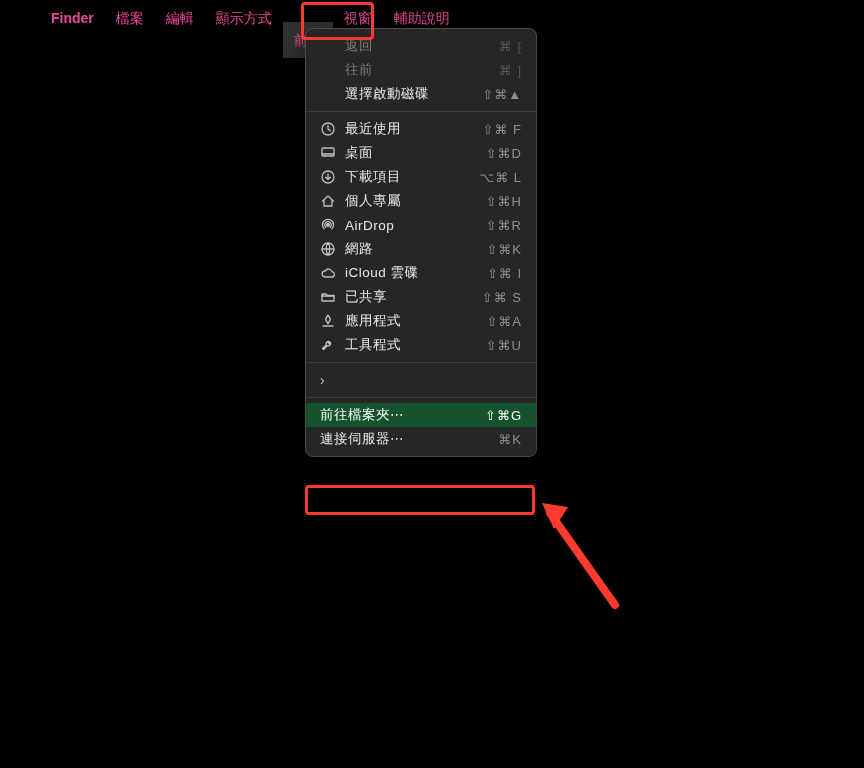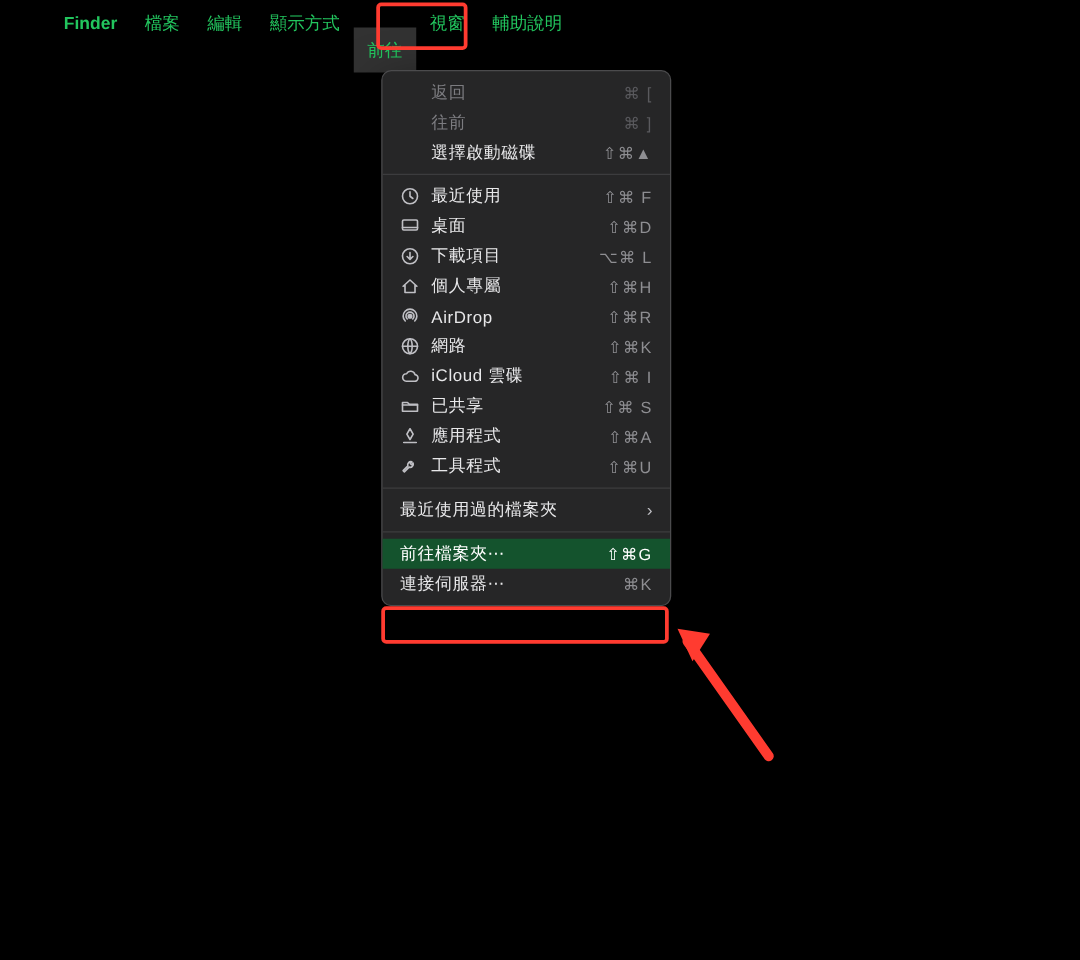--- a/index.html
+++ b/index.html
@@ -14,21 +14,21 @@
     -webkit-font-smoothing: antialiased;
   }
   
   .menubar {
     display: flex;
     align-items: center;
     height: 36px;
     padding: 0 12px;
     gap: 0;
     font-size: 14px;
-    color: #22c55e;
+    color: #ec4899;
     user-select: none;
   }
   .menubar .apple {
     width: 22px;
     text-align: center;
     font-size: 18px;
     line-height: 36px;
     margin-right: 6px;
   }
   .menubar .mitem {
@@ -48,21 +48,21 @@
     border: 3px solid #ff3b30;
     border-radius: 4px;
     pointer-events: none;
     box-sizing: border-box;
   }
   .hl-menu   { top: 2px;   left: 301px; width: 73px;  height: 38px; }
   .hl-item   { top: 485px; left: 305px; width: 230px; height: 30px; }
   
   .dropdown {
     position: absolute;
-    top: 56px;
+    top: 28px;
     left: 305px;
     width: 230px;
     background: #262627;
     border: 1px solid #4b4b4d;
     border-radius: 8px;
     padding: 5px 0;
     box-shadow: 0 15px 40px rgba(0,0,0,.6);
     font-size: 13.5px;
     color: #e8e8ea;
   }
@@ -242,21 +242,20 @@
           <path d="M10.5 5.5a2.5 2.5 0 0 1-3.2 3.2L3.5 12.5l-1-1L6.3 7.7a2.5 2.5 0 0 1 3.2-3.2l-1.3 1.3 1 1z"></path>
         </svg>
       </span>
     <span class="label">工具程式</span>
     <span class="short">⇧⌘U</span>
   </div>
 
   <div class="sep"></div>
 
   <div class="row">
-    <span class="label" style="margin-left:0">最近使用過的檔案夾</span>
     <span class="chev">›</span>
   </div>
 
   <div class="sep"></div>
 
   <div class="row selected">
     <span class="label" style="margin-left:0">前往檔案夾⋯</span>
     <span class="short">⇧⌘G</span>
   </div>
   <div class="row">

